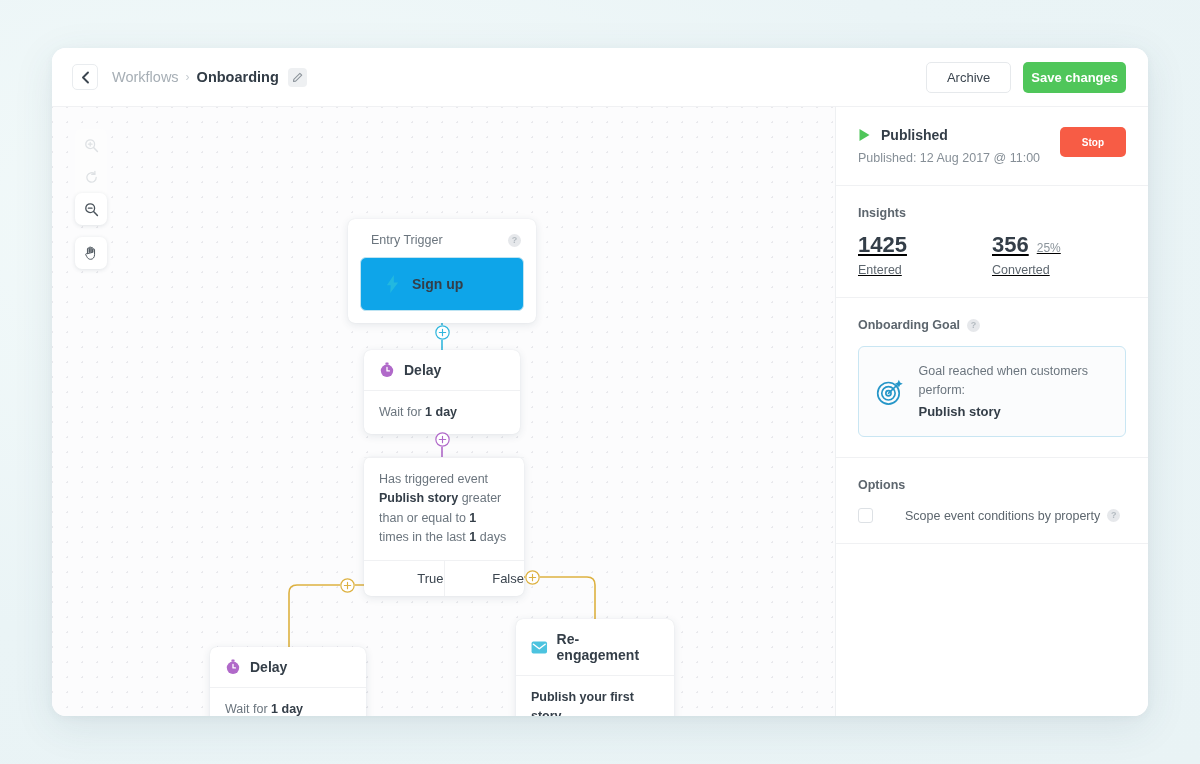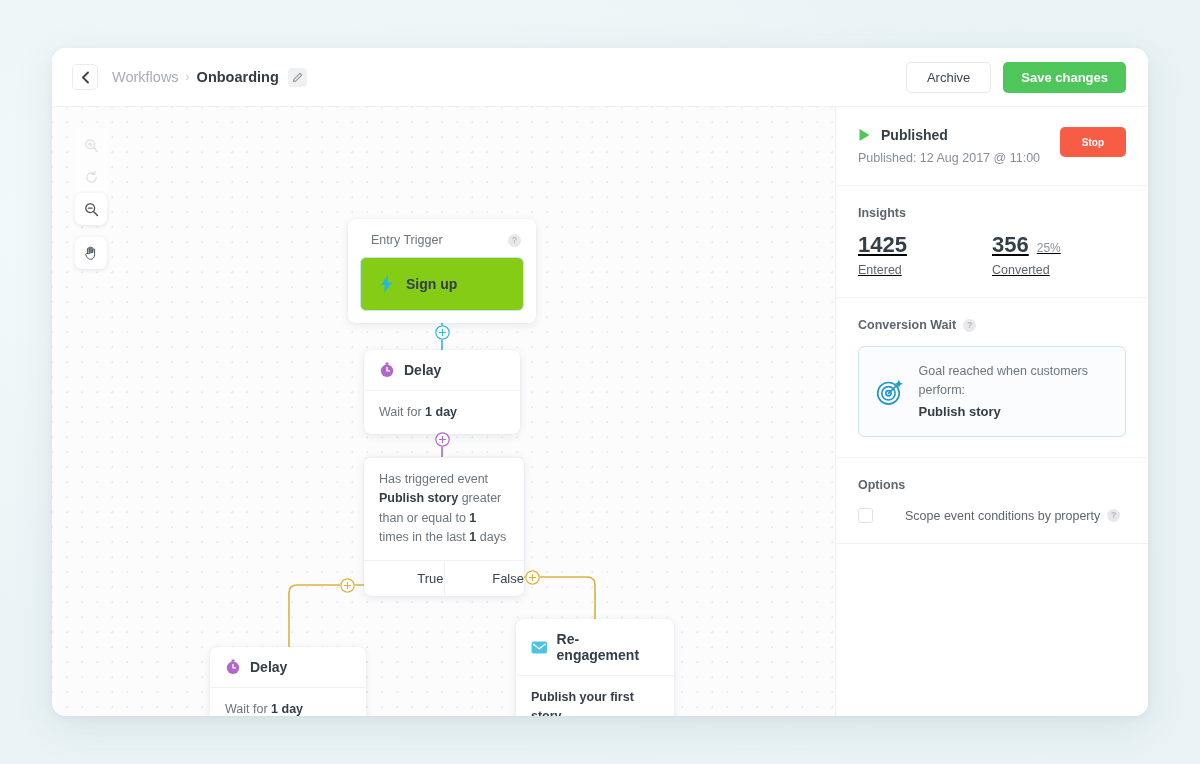--- a/index.html
+++ b/index.html
@@ -69,21 +69,21 @@
     height: 31px; padding: 0 20px;
     border: 1px solid #e6e9ec;
     border-radius: 5px;
     background: #fff;
     color: #3b454f;
     font-size: 13px;
     font-family: inherit;
     cursor: pointer;
   }
   .btn-save {
-    height: 31px; padding: 0 18px;
+    height: 31px; padding: 0 8px;
     border: none;
     border-radius: 5px;
     background: #4fc65a;
     color: #fff;
     font-size: 13px;
     font-weight: bold;
     font-family: inherit;
     cursor: pointer;
   }
 
@@ -159,24 +159,24 @@
   }
   .help-dot {
     width: 13px; height: 13px; border-radius: 50%;
     background: #e6e8eb; color: #b4bbc1;
     font-size: 9px; line-height: 13px; text-align: center;
     font-weight: bold; cursor: pointer;
   }
   .trigger-inner {
     border: 1px solid #bfe4f2;
     border-radius: 6px;
-    background: #84cc16;
+    background: #0ea5e9;
     height: 54px;
     display: flex; align-items: center; gap: 12px;
-    padding: 0 18px;
+    padding: 0 24px;
     font-size: 14px; color: #343e48; font-weight: bold;
   }
 
   .delay-node-1 { left: 312px; top: 243px; width: 156px; }
   .branch-node  { left: 312px; top: 350px; width: 160px; }
   .delay-node-2 { left: 158px; top: 540px; width: 156px; }
   .email-node   { left: 464px; top: 512px; width: 158px; }
 
   .branch-foot { display: flex; border-top: 1px solid #f0f1f3; }
   .branch-foot > div {
@@ -465,21 +465,21 @@
               <span>356</span>
               <span class="metric-pct">25%</span>
             </div>
             <div class="metric-cap">Converted</div>
           </div>
         </div>
       </div>
 
       <div class="sb-section">
         <div class="sb-label-row">
-          <span class="sb-label">Conversion Wait</span>
+          <span class="sb-label">Onboarding Goal</span>
           <span class="help-dot">?</span>
         </div>
         <div class="goal-card">
           <svg width="34" height="34" viewBox="0 0 34 34">
             <circle cx="15.5" cy="18.5" r="12.4" fill="none" stroke="#2596c8" stroke-width="1.9"></circle>
             <circle cx="15.5" cy="18.5" r="7.7" fill="none" stroke="#2596c8" stroke-width="1.9"></circle>
             <circle cx="15.5" cy="18.5" r="3" fill="none" stroke="#2596c8" stroke-width="1.9"></circle>
             <path d="M15.5 18.5 L27 7.5" stroke="#2596c8" stroke-width="1.9" stroke-linecap="round"></path>
             <path d="M27.5 3 L28.9 6 L32 7.4 L28.9 8.8 L27.5 11.8 L26.1 8.8 L23 7.4 L26.1 6z" fill="#2596c8"></path>
           </svg>

